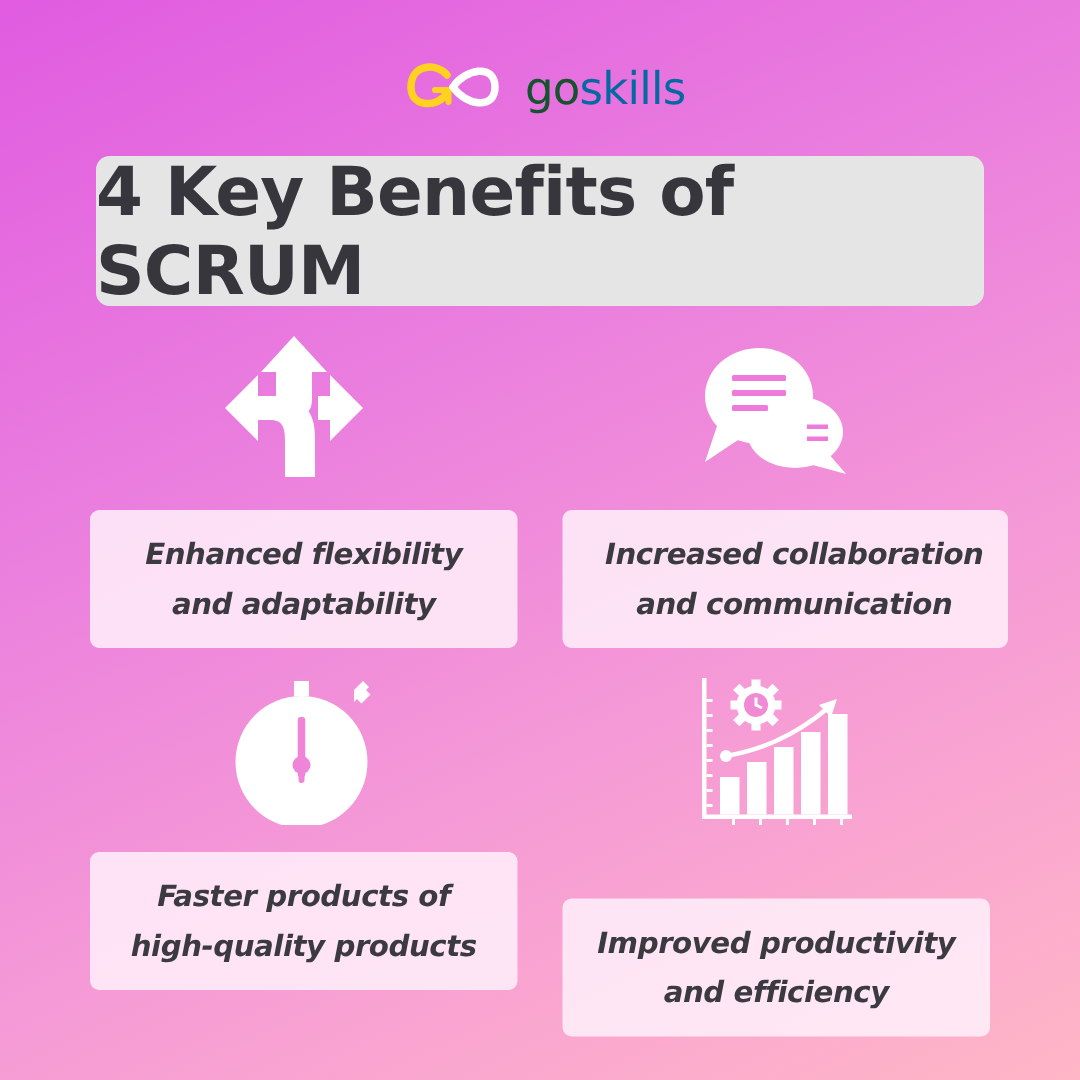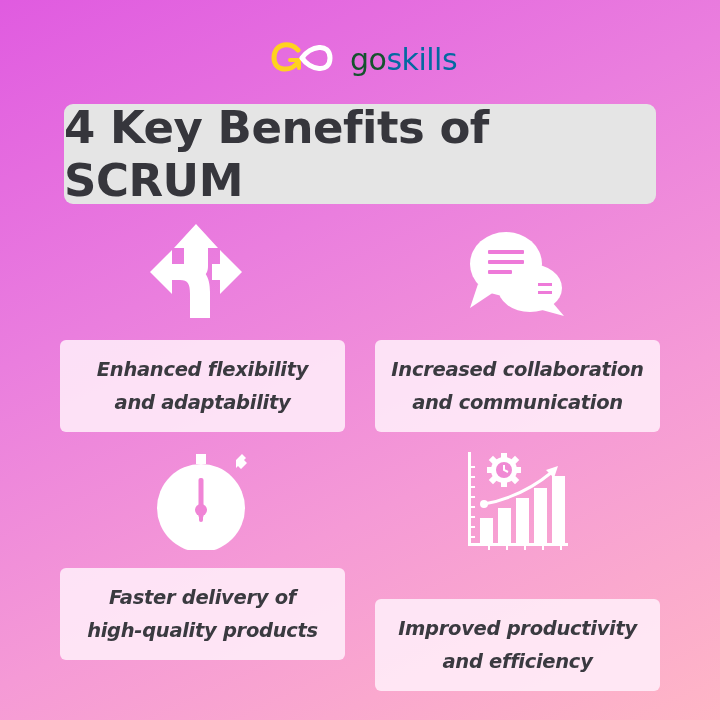--- a/index.html
+++ b/index.html
@@ -143,29 +143,29 @@
     <path d="M38 13 L 38 18 L 42 20" fill="none" stroke="#ffffff" stroke-width="2"></path>
   </svg>
 </div>
 
 <div class="card" style="left:60px; top:340px;">
   <div class="card-text">
     <span>Enhanced flexibility</span>
     <span>and adaptability</span>
   </div>
 </div>
-<div class="card" style="left:375px; top:340px;">
+<div class="card" style="left:375px; top:340px;padding-left:12px;">
   <div class="card-text">
     <span>Increased collaboration</span>
     <span>and communication</span>
   </div>
 </div>
 <div class="card" style="left:60px; top:568px;">
   <div class="card-text">
-    <span>Faster delivery of</span>
+    <span>Faster products of</span>
     <span>high-quality products</span>
   </div>
 </div>
 <div class="card" style="left:375px; top:568px;margin-top:31px;">
   <div class="card-text">
     <span>Improved productivity</span>
     <span>and efficiency</span>
   </div>
 </div>
 

